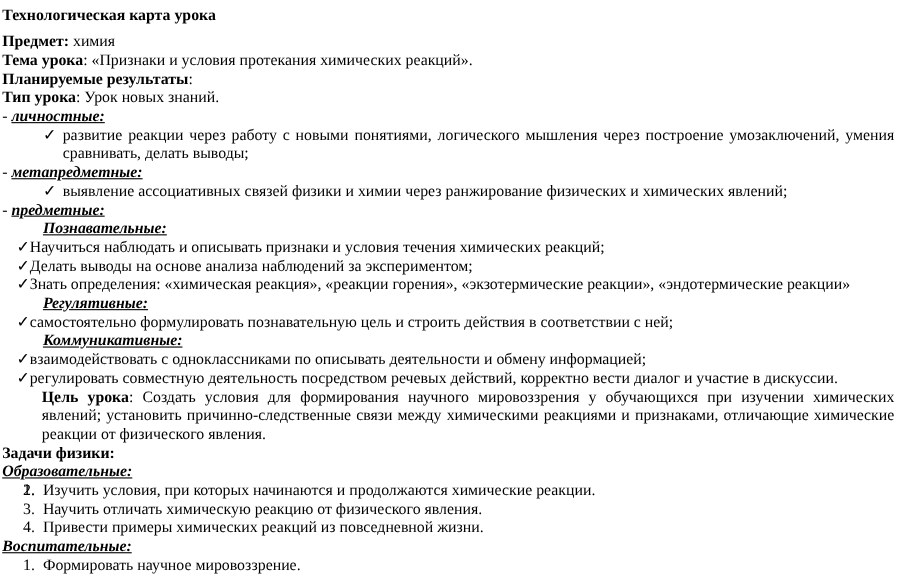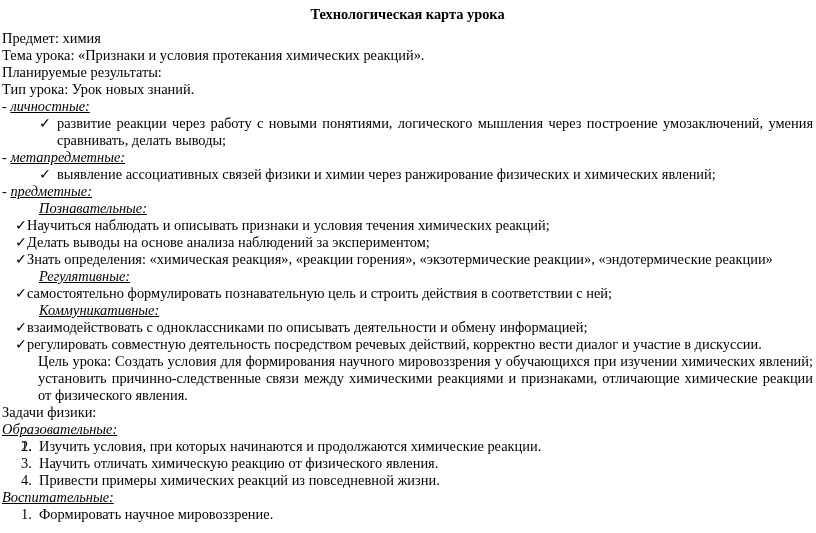--- a/index.html
+++ b/index.html
@@ -9,27 +9,27 @@
     height: 533px;
     background: #ffffff;
     color: #000000;
     font-family: "Liberation Serif", "DejaVu Serif", serif;
     font-size: 14.4px;
     line-height: 17px;
     overflow: hidden;
   }
   .doc { padding: 6px 3px 0 2px; }
   .title {
-    text-align: center;
+    text-align: left;
     font-weight: bold;
     margin: 0 0 7px 0;
   }
   .line { margin: 0; }
-  .bold { font-weight: normal; }
-  .hu { font-style: italic; text-decoration: underline; }
+  .bold { font-weight: bold; }
+  .hu { font-style: italic; text-decoration: underline; font-weight: bold; }
   .sub-heading { margin-left: 37px; }
   .justify { text-align: justify; margin-left: 36px; }
   .check-item { position: relative; text-align: justify; }
   .check-item.lvl1 { padding-left: 55px; }
   .check-item.lvl1 > .check { left: 37px; }
   .check-item.lvl2 { padding-left: 25px; }
   .check-item.lvl2 > .check { left: 13px; }
   .check { position: absolute; top: 0; }
   .num-item { position: relative; padding-left: 37px; }
   .num { position: absolute; left: 19px; }

